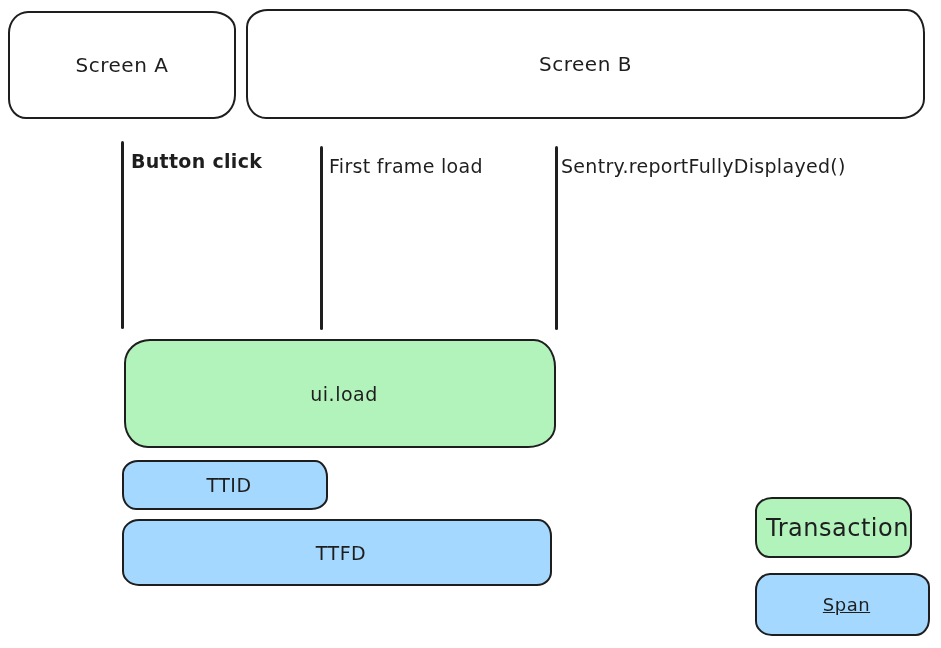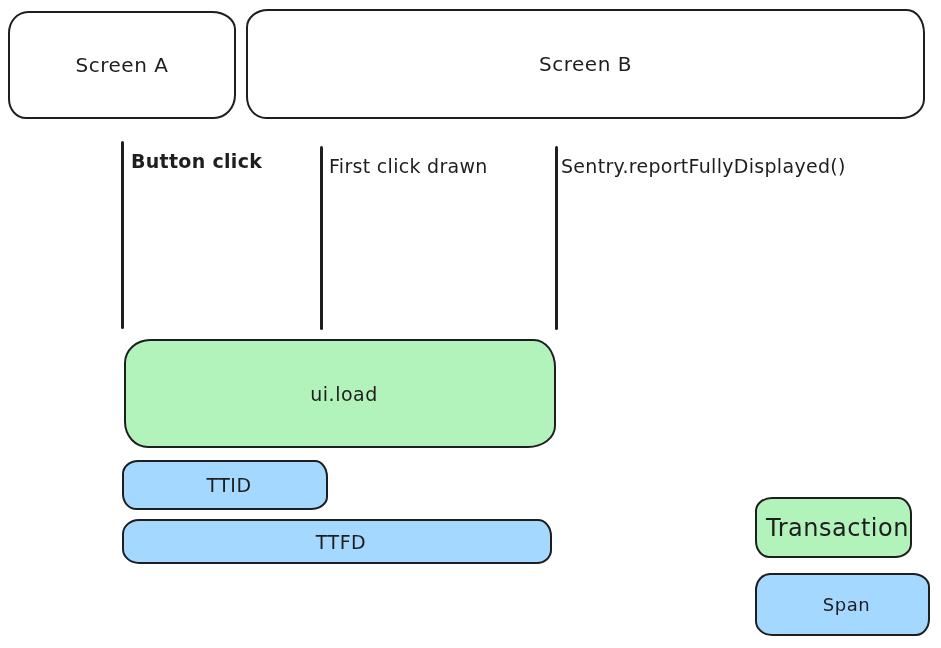--- a/index.html
+++ b/index.html
@@ -68,51 +68,52 @@
   .bar-blue  { background: var(--blue-fill, #a5d8ff); }
   .bar-uiload {
     left: 124px; top: 339px; width: 432px; height: 109px;
     border-radius: 26px 22px 28px 24px / 24px 28px 22px 26px;
   }
   .bar-ttid {
     left: 122px; top: 460px; width: 206px; height: 50px;
     border-radius: 16px 13px 17px 14px / 14px 17px 13px 16px;
   }
   .bar-ttfd {
-    left: 122px; top: 519px; width: 430px; height: 45px;
+    left: 122px; top: 519px; width: 430px; height: 67px;
     border-radius: 17px 14px 15px 17px / 15px 17px 14px 15px;
   }
   .legend-transaction {
     left: 755px; top: 497px; width: 157px; height: 61px;
     border-radius: 17px 14px 17px 14px / 14px 17px 14px 17px;
     font-size: 24px;
   }
   .legend-span {
     left: 755px; top: 573px; width: 175px; height: 63px;
     border-radius: 15px 17px 14px 17px / 17px 14px 17px 15px;
     font-size: 18px;
+    text-decoration: underline;
   }
 </style>
 </head>
 <body>
 
 <div class="canvas">
 
   <div class="sketch-box screen-a">
     <span>Screen A</span>
   </div>
   <div class="sketch-box screen-b">
     <span>Screen B</span>
   </div>
 
   <div class="event-line event-line-1"></div>
   <div class="event-label event-label-1">Button click</div>
 
   <div class="event-line event-line-2"></div>
-  <div class="event-label event-label-2">First click drawn</div>
+  <div class="event-label event-label-2">First frame load</div>
 
   <div class="event-line event-line-3"></div>
   <div class="event-label event-label-3">Sentry.reportFullyDisplayed()</div>
 
   <div class="bar bar-green bar-uiload">
     <span>ui.load</span>
   </div>
   <div class="bar bar-blue bar-ttid">
     <span>TTID</span>
   </div>

